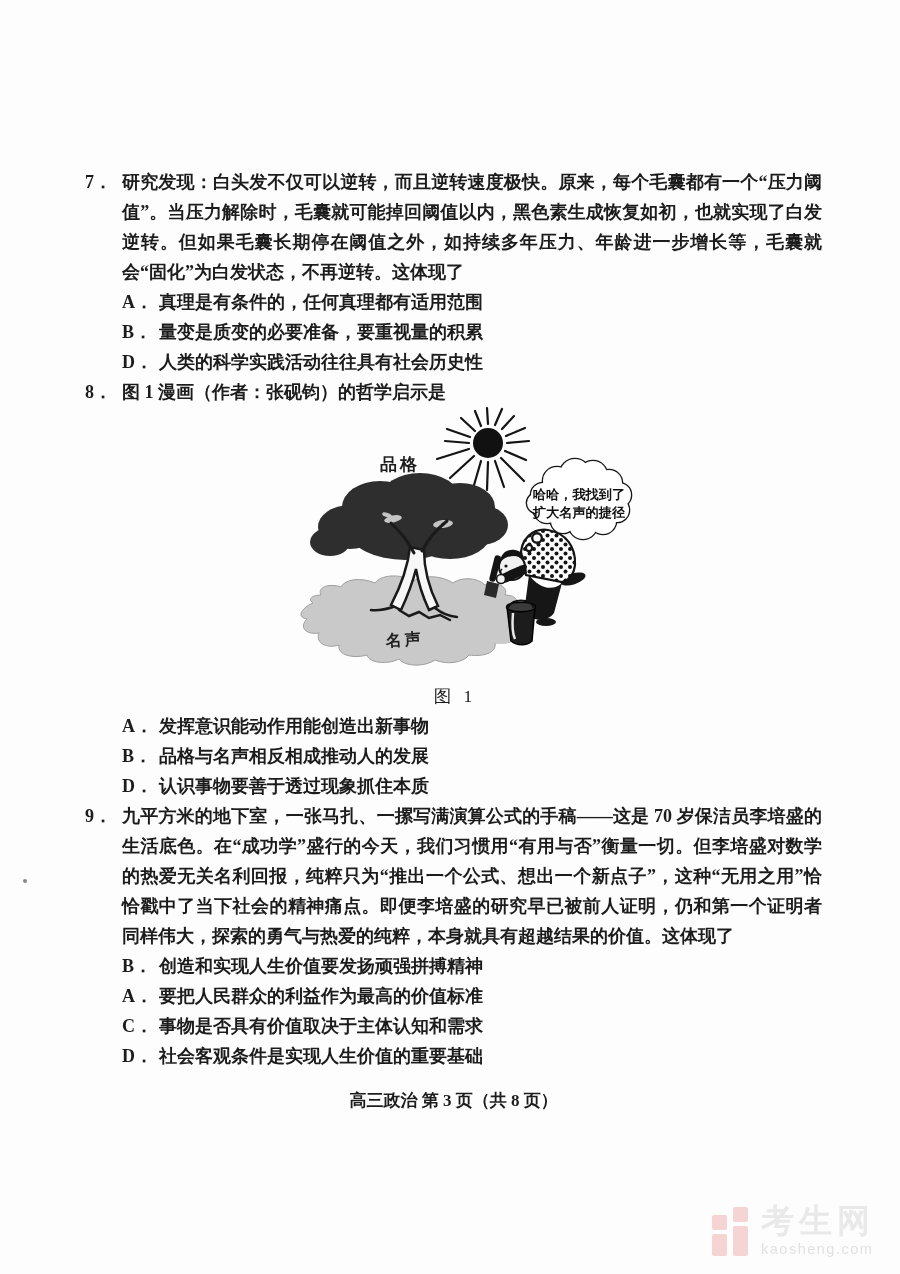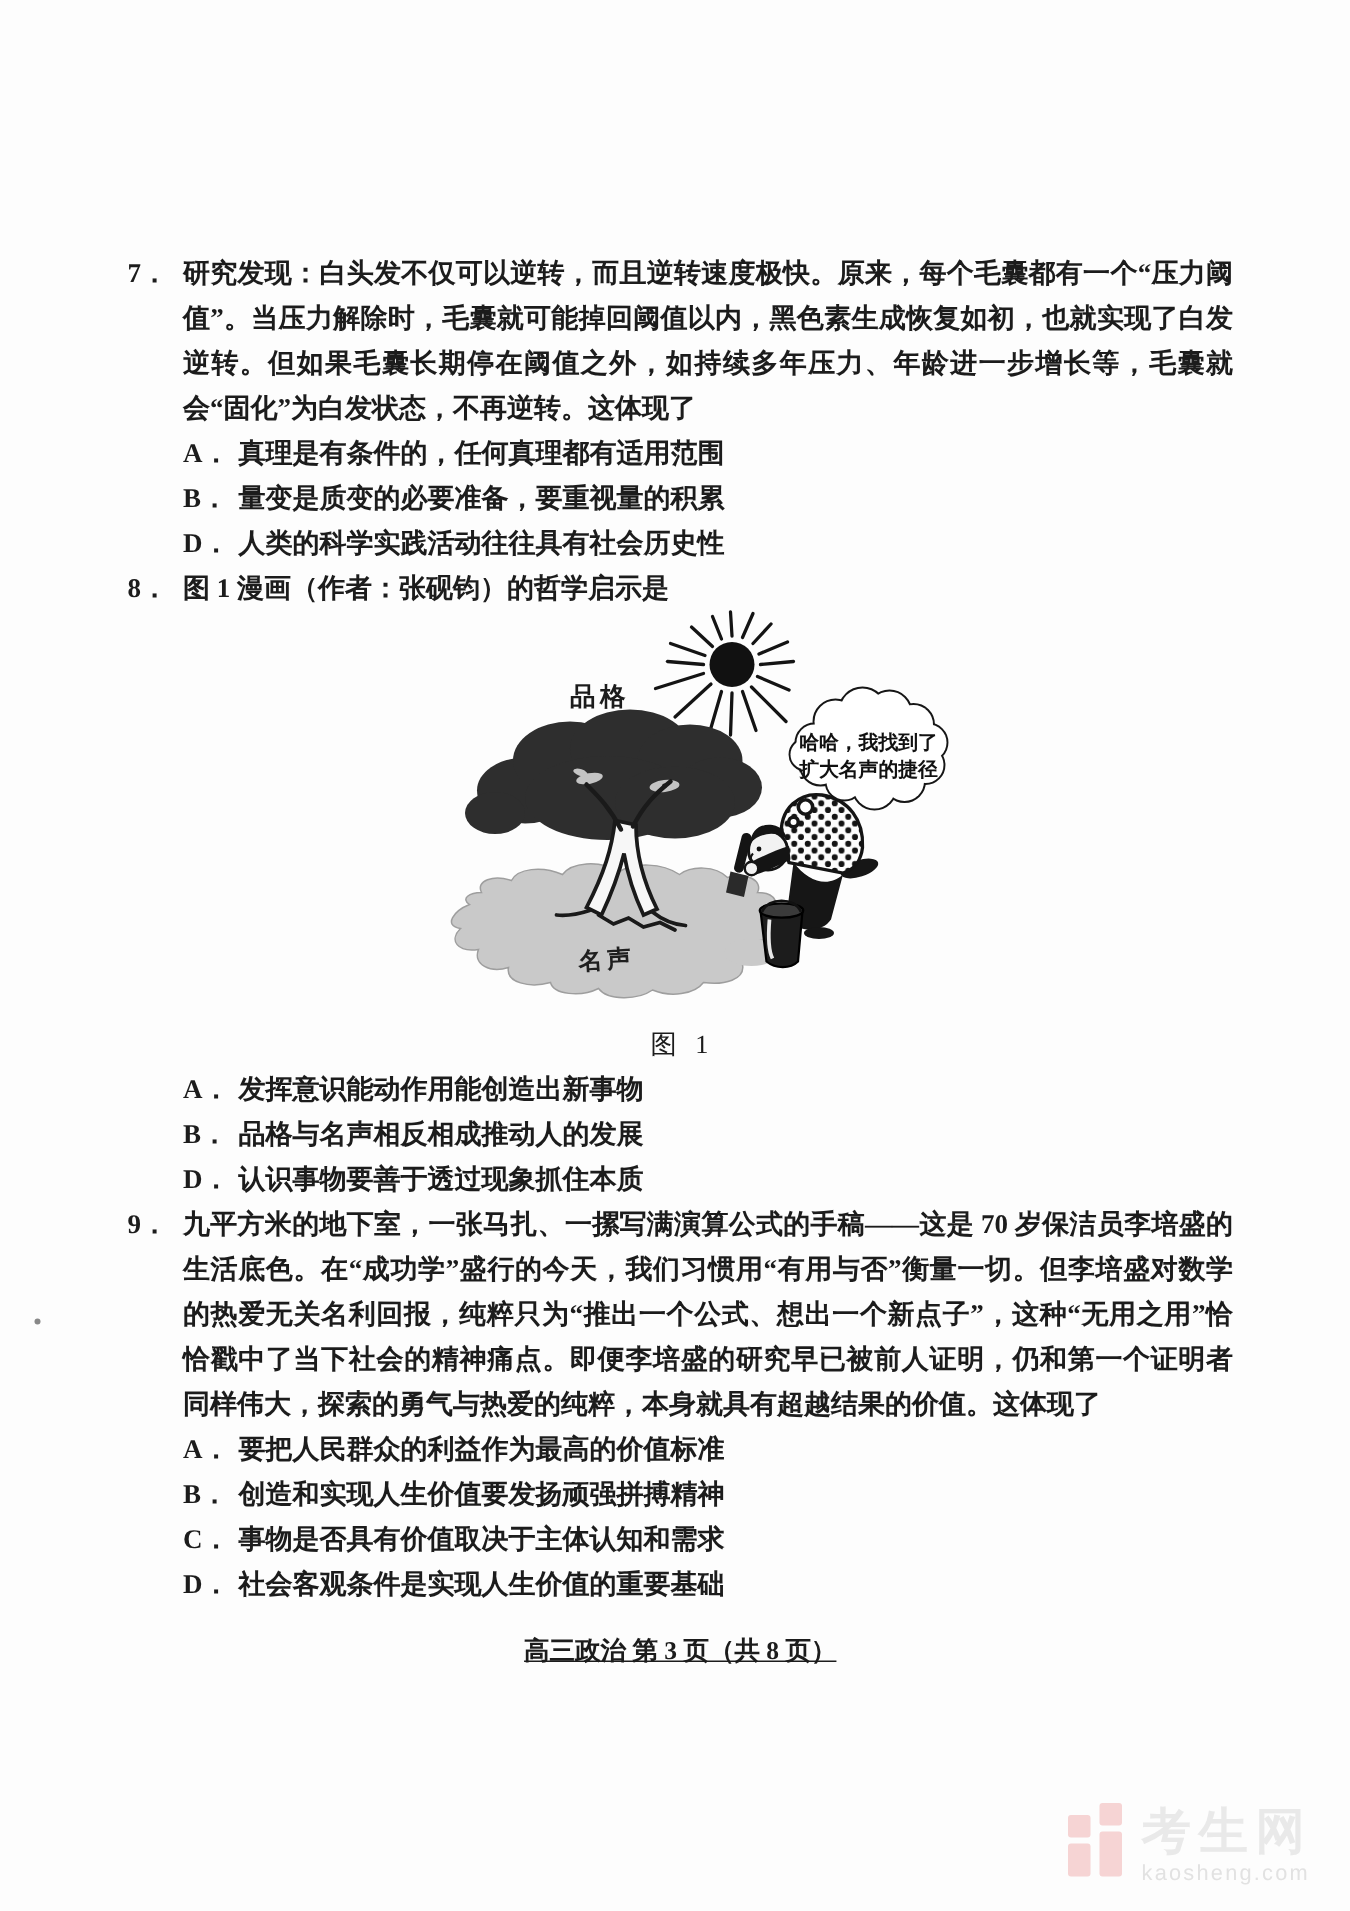--- a/index.html
+++ b/index.html
@@ -17,24 +17,24 @@
   .qnum { position:absolute; left:0; top:0; }
   .stem-q7 { height:120px; overflow:hidden; }
   .stem-q8 { height:30px; overflow:hidden; }
   .stem-q9 { height:150px; overflow:hidden; }
   .options { }
   .option { padding-left:37px; height:30px; overflow:hidden; white-space:nowrap; }
   .opt-label { display:inline-block; min-width:37px; }
   .cartoon { position:relative; width:360px; height:304px; margin:0 0 0 190px; padding:0; }
   .cartoon svg { display:block; width:360px; height:274px; overflow:visible; }
   .cartoon figcaption { text-align:center; font-size:17.5px; line-height:30px; font-weight:400; letter-spacing:4px; }
-  .footer { margin-top:15px; text-align:center; font-size:17px; font-weight:600;text-decoration:underline; }
+  .footer { margin-top:15px; text-align:center; font-size:17px; font-weight:600; }
   .speck { position:absolute; left:23px; top:879px; width:4px; height:4px; background:#555; border-radius:50%; opacity:.7; }
   
-  .watermark { position:absolute; left:712px; top:1202px; display:flex; gap:11px; align-items:flex-start;
+  .watermark { position:absolute; left:712px; top:1202px; display:flex; gap:11px; align-items:flex-end;
     font-family:"Liberation Sans","DejaVu Sans",sans-serif; }
   .wm-logo { position:relative; width:38px; height:50px; flex:none; }
   .wm-logo .blk { position:absolute; background:#f6d4d4; border-radius:2px; }
   .blk1 { left:0;  top:8px;  width:15px; height:15px; }
   .blk2 { left:0;  top:27px; width:15px; height:22px; }
   .blk3 { left:21px; top:0;    width:15px; height:15px; }
   .blk4 { left:21px; top:19px; width:15px; height:30px; }
   .wm-name { font-size:33px; line-height:38px; font-weight:bold; letter-spacing:5px; color:#e9e9e9; }
   .wm-domain { margin-top:1px; font-size:14.5px; letter-spacing:1.5px; color:#e2e2e2; }
 </style>
@@ -212,22 +212,22 @@
         <div class="option"><span class="opt-label">B．</span><span>品格与名声相反相成推动人的发展</span></div>
         <div class="option"><span class="opt-label">D．</span><span>认识事物要善于透过现象抓住本质</span></div>
       </div>
     </section>
 
     <section>
       <div class="stem stem-q9">
         <span class="qnum">9．</span><span>九平方米的地下室，一张马扎、一摞写满演算公式的手稿——这是 70 岁保洁员李培盛的生活底色。在“成功学”盛行的今天，我们习惯用“有用与否”衡量一切。但李培盛对数学的热爱无关名利回报，纯粹只为“推出一个公式、想出一个新点子”，这种“无用之用”恰恰戳中了当下社会的精神痛点。即便李培盛的研究早已被前人证明，仍和第一个证明者同样伟大，探索的勇气与热爱的纯粹，本身就具有超越结果的价值。这体现了</span>
       </div>
       <div class="options">
+        <div class="option"><span class="opt-label">B．</span><span>创造和实现人生价值要发扬顽强拼搏精神</span></div>
         <div class="option"><span class="opt-label">A．</span><span>要把人民群众的利益作为最高的价值标准</span></div>
-        <div class="option"><span class="opt-label">B．</span><span>创造和实现人生价值要发扬顽强拼搏精神</span></div>
         <div class="option"><span class="opt-label">C．</span><span>事物是否具有价值取决于主体认知和需求</span></div>
         <div class="option"><span class="opt-label">D．</span><span>社会客观条件是实现人生价值的重要基础</span></div>
       </div>
     </section>
 
     <footer class="footer">高三政治 第 3 页（共 8 页）</footer>
   </main>
 
   <div class="speck"></div>
 

